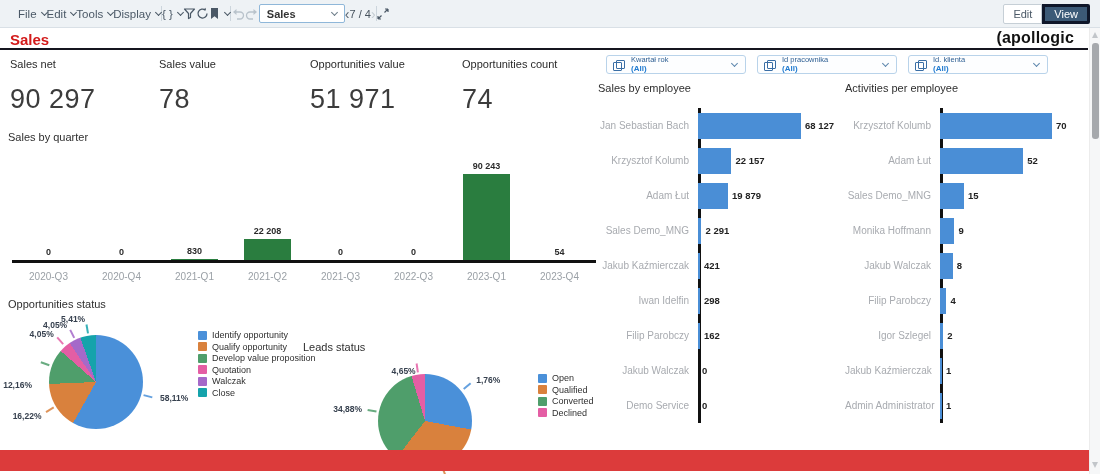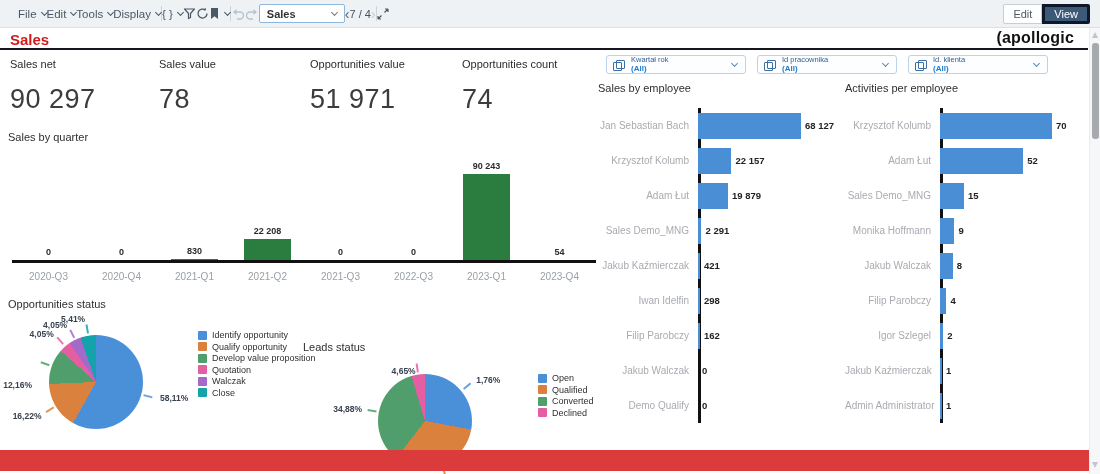--- a/index.html
+++ b/index.html
@@ -429,21 +429,21 @@
           </div>
         </div>
         <div class="hb-row">
           <span class="hb-label" style="width: 100px;">Jakub Walczak</span>
           <div class="hb-zone">
             <div class="hb-bar" style="width: 0px; background: rgb(74, 142, 214);"></div>
             <span class="hb-val">0</span>
           </div>
         </div>
         <div class="hb-row">
-          <span class="hb-label" style="width: 100px;">Demo Qualify</span>
+          <span class="hb-label" style="width: 100px;">Demo Service</span>
           <div class="hb-zone">
             <div class="hb-bar" style="width: 0px; background: rgb(74, 142, 214);"></div>
             <span class="hb-val">0</span>
           </div>
         </div>
       </div>
   </div>
 
   <div class="panel-hbar panel-hb2" id="hbar-2">
     <div class="panel-title">Activities per employee</div>

